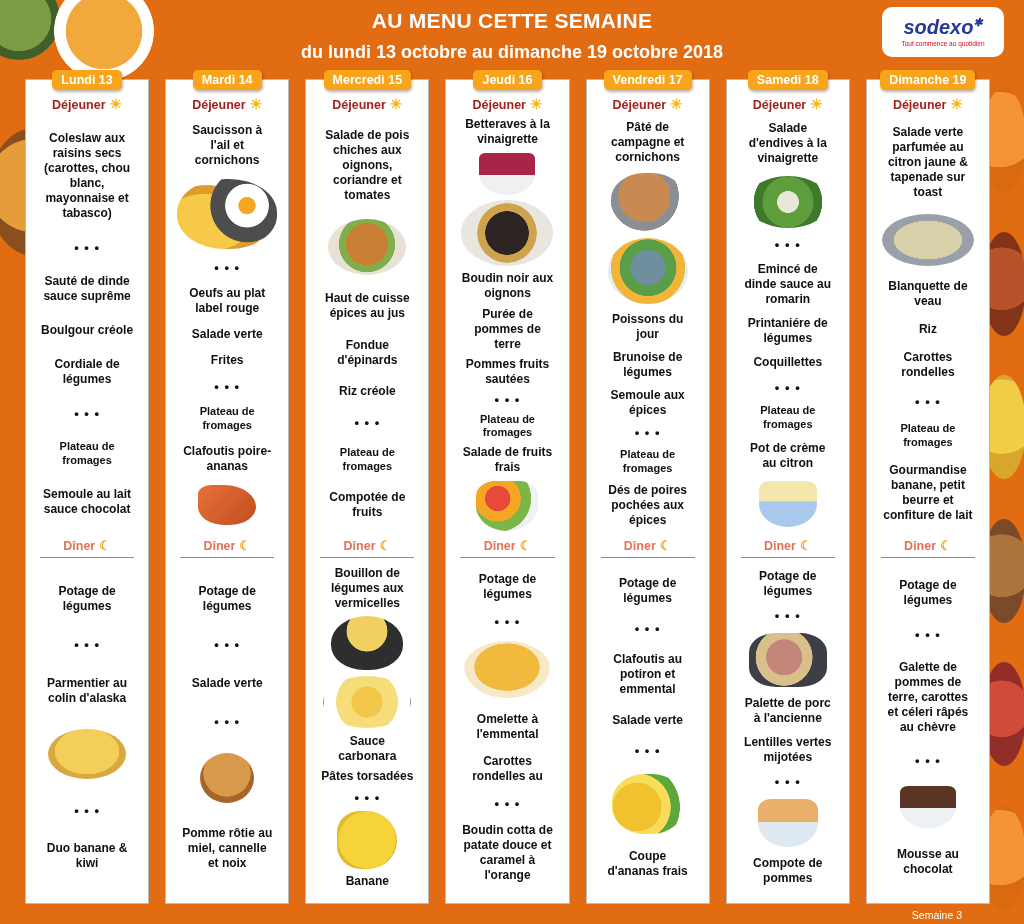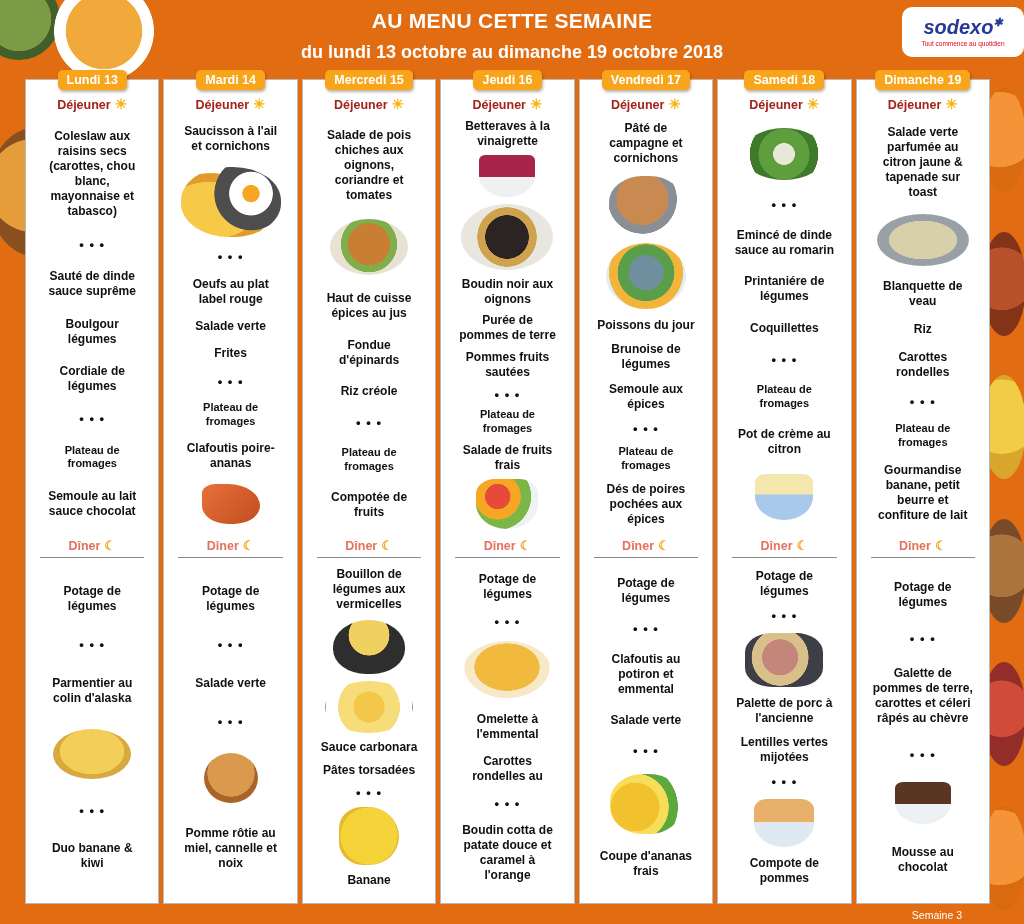--- a/index.html
+++ b/index.html
@@ -16,27 +16,27 @@
   .b-fig{background:radial-gradient(circle at 45% 45%,#cf4a3a 0 45%,#8e2a2a 46%);}
   .photo{position:absolute;z-index:0;border-radius:50%;}
   .p-greens{left:-22px;top:-22px;width:82px;height:82px;background:radial-gradient(circle at 50% 50%,#7d9a45 0 55%,#415f2a 56%);}
   .p-soup{left:52px;top:-20px;width:104px;height:102px;background:radial-gradient(circle at 50% 50%,#f2a93b 0 52%,#ffffff 53% 68%,rgba(255,255,255,0) 69%);}
   .p-potatoes{left:-12px;top:128px;width:92px;height:128px;background:radial-gradient(circle at 50% 45%,#e59d3c 0 55%,#8a4f1f 56%);}
 
   
   header{position:relative;z-index:1;padding-top:9px;}
   .title{color:#fff;font-weight:bold;font-size:21px;text-align:center;letter-spacing:.3px;}
   .subtitle{color:#fff;font-weight:bold;font-size:18px;text-align:center;margin-top:9px;}
-  .logo{position:absolute;top:7px;right:0;width:122px;height:50px;background:#fff;border-radius:10px;display:flex;flex-direction:column;align-items:center;justify-content:center;z-index:2;}
+  .logo{position:absolute;top:7px;right:20px;width:122px;height:50px;background:#fff;border-radius:10px;display:flex;flex-direction:column;align-items:center;justify-content:center;z-index:2;}
   .logo-word{color:#283897;font-weight:bold;font-style:italic;font-size:20px;line-height:1;}
   .logo-star{color:#283897;font-size:11px;vertical-align:top;}
   .logo-tag{color:#E2001A;font-size:6.5px;margin-top:3px;}
 
   
-  .grid{position:absolute;left:25px;right:34px;top:70px;bottom:20px;display:grid;grid-template-columns:repeat(7,1fr);gap:4px;z-index:1;}
+  .grid{position:absolute;left:25px;right:34px;top:70px;bottom:20px;display:grid;grid-template-columns:repeat(7,1fr);gap:16px;z-index:1;}
   .day{display:flex;flex-direction:column;align-items:stretch;min-width:0;}
   .chip{align-self:center;z-index:2;background:#F9A51B;color:#fff;font-weight:bold;font-size:12.5px;padding:3px 9px;border-radius:5px;box-shadow:1px 2px 3px rgba(60,30,0,.35);white-space:nowrap;}
   .card{flex:1;margin-top:-11px;background:#fff;border:1px solid #b9b9b9;display:flex;flex-direction:column;align-items:center;text-align:center;padding:14px 14px 4px;min-width:0;}
   .meal-label{font-weight:bold;font-size:12.5px;}
   .lunch-lab{color:#A3231B;margin-top:2px;}
   .sun::after{content:"☀";color:#F7B512;margin-left:4px;font-size:14px;}
   .diner-lab{color:#E2725B;margin:2px 0 4px;}
   .moon::after{content:"☾";color:#F5A51B;margin-left:4px;font-size:13px;}
   .divider{width:100%;border-top:1px solid #8a8a8a;}
   .items{width:100%;display:flex;flex-direction:column;justify-content:space-evenly;align-items:center;}
@@ -101,21 +101,21 @@
 
   <main class="grid">
   <section class="day">
     <div class="chip">Lundi 13</div>
     <div class="card">
       <div class="meal-label lunch-lab sun"><span>Déjeuner</span></div>
       <div class="items lunch-items">
             <div class="dish">Coleslaw aux raisins secs (carottes, chou blanc, mayonnaise et tabasco)</div>
             <div class="dots">• • •</div>
             <div class="dish">Sauté de dinde sauce suprême</div>
-            <div class="dish">Boulgour légumes</div>
+            <div class="dish">Boulgour créole</div>
             <div class="dish">Cordiale de légumes</div>
             <div class="dots">• • •</div>
             <div class="dish cheese">Plateau de fromages</div>
             <div class="dish">Semoule au lait sauce chocolat</div>
           </div>
       <div class="meal-label diner-lab moon"><span>Dîner</span></div>
       <div class="divider"></div>
       <div class="items dinner-items">
             <div class="dish">Potage de légumes</div>
             <div class="dots">• • •</div>
@@ -242,20 +242,21 @@
             <div class="dish">Coupe d'ananas frais</div>
           </div>
     </div>
   </section>
 
   <section class="day">
     <div class="chip">Samedi 18</div>
     <div class="card">
       <div class="meal-label lunch-lab sun"><span>Déjeuner</span></div>
       <div class="items lunch-items">
+            <div class="dish">Salade d'endives à la vinaigrette</div>
             <div class="food-img" data-icon="endive-salad"></div>
             <div class="dots">• • •</div>
             <div class="dish">Emincé de dinde sauce au romarin</div>
             <div class="dish">Printaniére de légumes</div>
             <div class="dish">Coquillettes</div>
             <div class="dots">• • •</div>
             <div class="dish cheese">Plateau de fromages</div>
             <div class="dish">Pot de crème au citron</div>
             <div class="food-img" data-icon="lemon-cream"></div>
           </div>

